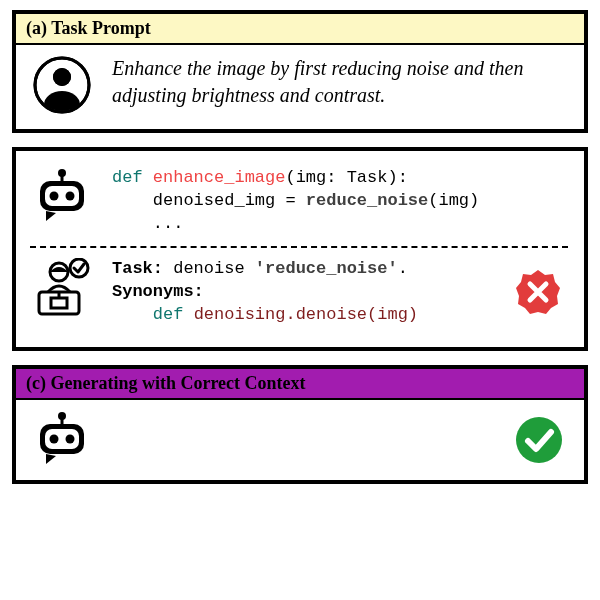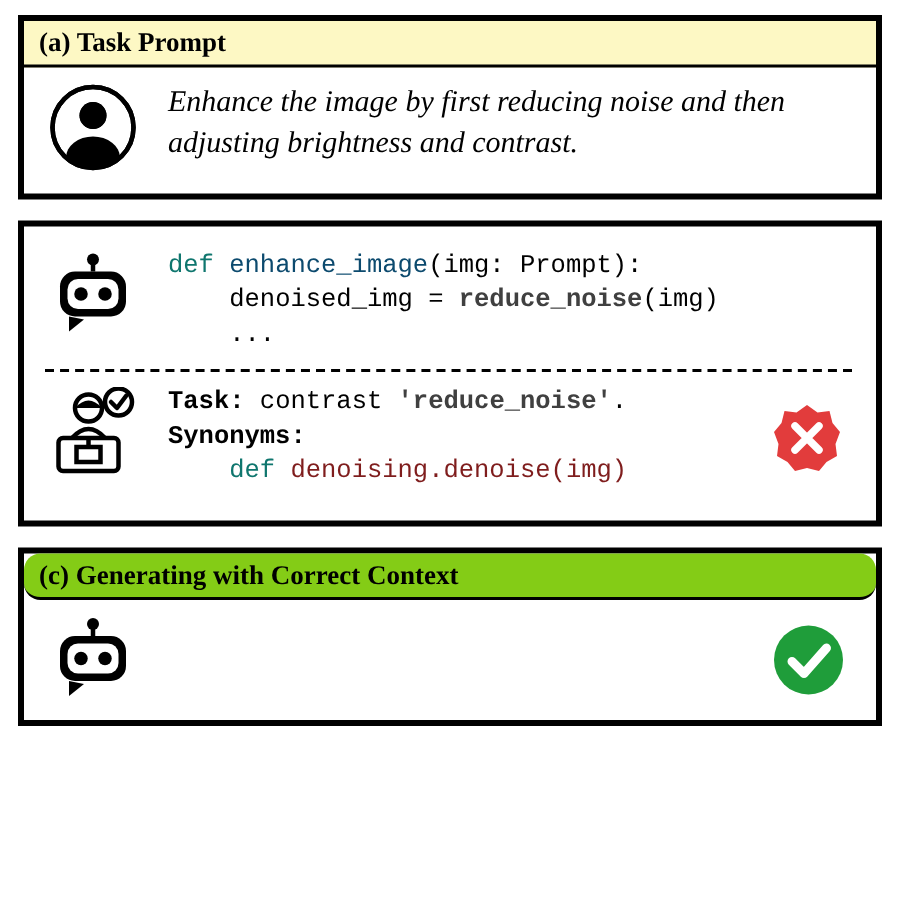--- a/index.html
+++ b/index.html
@@ -17,21 +17,21 @@
   }
   .panel-header {
     border-bottom: 2px solid #000;
     padding: 4px 10px;
     font-weight: bold;
     font-size: 18px;
     font-family: Georgia, serif;
   }
   .hdr-a { background: #fdf8c4; }
   .hdr-b { background: #d5e4f7; }
-  .hdr-c { background: #84cc16; border-radius: 11px; }
+  .hdr-c { background: #a21caf; }
   .panel-body {
     padding: 10px 16px 14px 14px;
     display: flex;
     align-items: flex-start;
     gap: 18px;
     position: relative;
   }
   .panel-body.col { flex-direction: column; gap: 0; }
   .prompt-text {
     font-style: italic;
@@ -41,21 +41,21 @@
     flex: 1;
   }
   .code {
     font-family: 'Courier New', monospace;
     font-size: 17px;
     line-height: 1.35;
     white-space: pre;
     flex: 1;
   }
   .kw-purple { color: #0f766e; }
-  .kw-blue   { color: #0c4a6e; }
+  .kw-blue   { color: #ef4444; }
   .kw-red    { color: #404040; font-weight: bold; }
   .kw-green  { color: #7f1d1d; }
   .bold { font-weight: bold; }
   .row {
     display: flex;
     align-items: flex-start;
     gap: 18px;
     width: 100%;
     position: relative;
     padding: 6px 0;
@@ -123,41 +123,41 @@
         <svg width="60" height="56" viewBox="0 0 60 56">
           <circle cx="30" cy="6" r="4" fill="#000"></circle>
           <rect x="28.5" y="8" width="3" height="6" fill="#000"></rect>
           <rect x="8" y="14" width="44" height="30" rx="10" fill="#000"></rect>
           <rect x="13" y="19" width="34" height="20" rx="7" fill="#fff"></rect>
           <circle cx="22" cy="29" r="4.5" fill="#000"></circle>
           <circle cx="38" cy="29" r="4.5" fill="#000"></circle>
           <path d="M14 44 L14 54 L24 46 Z" fill="#000"></path>
         </svg>
       </div>
-      <div class="code"><span class="kw-purple">def</span> <span class="kw-blue">enhance_image</span><span>(img: Prompt):</span>
+      <div class="code"><span class="kw-purple">def</span> <span class="kw-blue">enhance_image</span><span>(img: Task):</span>
     <span>denoised_img = </span><span class="kw-red">reduce_noise</span><span>(img)</span>
     <span>...</span></div>
     </div>
 
     <hr class="divider">
 
     <div class="row">
       <div class="icon-slot">
         <svg width="62" height="60" viewBox="0 0 62 60">
           <rect x="8" y="34" width="40" height="22" rx="3" fill="none" stroke="#000" stroke-width="3"></rect>
           <rect x="20" y="40" width="16" height="10" fill="none" stroke="#000" stroke-width="3"></rect>
           <circle cx="28" cy="14" r="9" fill="none" stroke="#000" stroke-width="3"></circle>
           <path d="M19 14 Q28 4 37 14" fill="#000"></path>
           <path d="M17 34 Q28 22 39 34" fill="none" stroke="#000" stroke-width="3"></path>
           <line x1="28" y1="34" x2="28" y2="40" stroke="#000" stroke-width="3"></line>
           <circle cx="48" cy="10" r="9" fill="#fff" stroke="#000" stroke-width="3"></circle>
           <path d="M43 10 L47 14 L53 6" fill="none" stroke="#000" stroke-width="3" stroke-linecap="round" stroke-linejoin="round"></path>
         </svg>
       </div>
-      <div class="code"><span class="bold">Task:</span><span> contrast </span><span class="kw-red">'reduce_noise'</span><span>.</span>
+      <div class="code"><span class="bold">Task:</span><span> denoise </span><span class="kw-red">'reduce_noise'</span><span>.</span>
 <span class="bold">Synonyms:</span>
     <span class="kw-purple">def</span> <span class="kw-green">denoising.denoise(img)</span></div>
       <div class="badge">
         <svg width="48" height="48" viewBox="0 0 48 48">
           <g transform="translate(24 24)">
             <path d="M 0 -22 L 7 -17 L 15 -18 L 17 -10 L 22 -4 L 19 4 L 20 12 L 13 16 L 8 22 L 0 20 L -8 22 L -13 16 L -20 12 L -19 4 L -22 -4 L -17 -10 L -15 -18 L -7 -17 Z" fill="#e23c3c"></path>
           </g>
           <path d="M16 16 L32 32 M32 16 L16 32" stroke="#fff" stroke-width="5" stroke-linecap="round"></path>
         </svg>
       </div>

